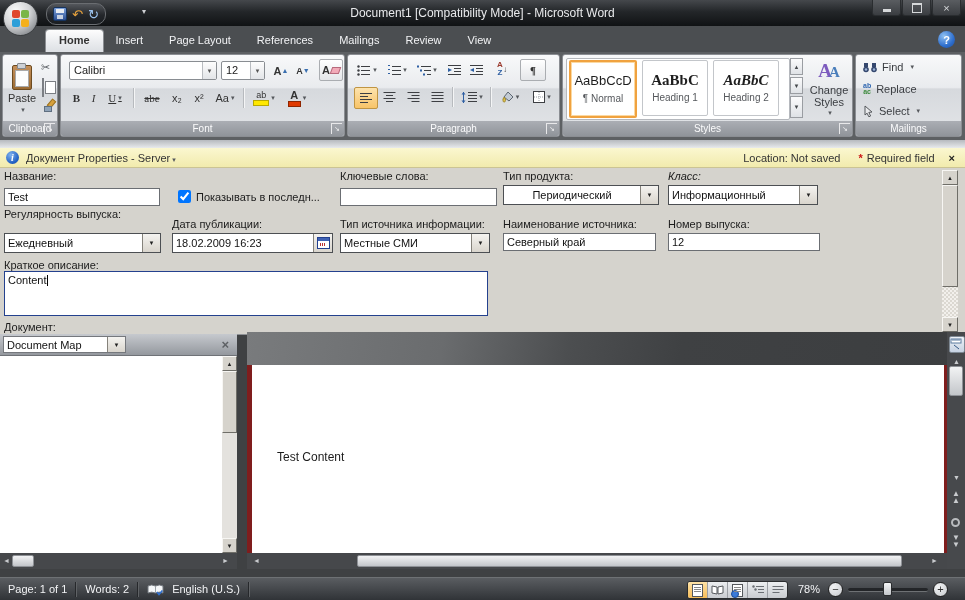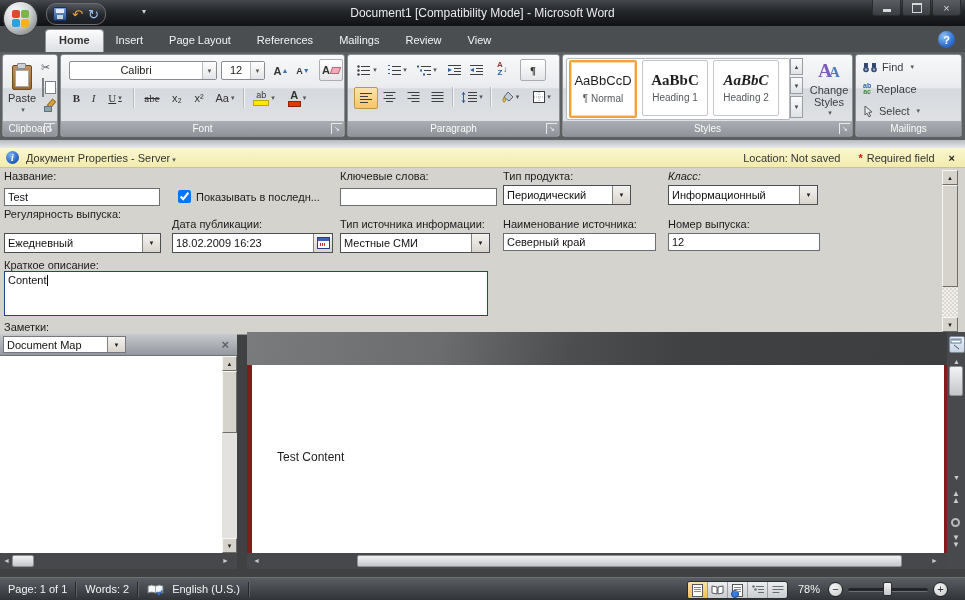--- a/index.html
+++ b/index.html
@@ -46,21 +46,21 @@
     background:linear-gradient(180deg,#f8f9fa,#e9ebee 40%,#d6d9dd 42%,#e3e5e8);}
   .grp-label{position:absolute;left:0;right:0;bottom:0;height:15px;line-height:15px;text-align:center;
     font-size:10px;color:#fbfbfc;background:linear-gradient(#abaeb4,#90949a);border-radius:0 0 2px 2px;}
   .launcher{position:absolute;right:2px;bottom:2px;width:10px;height:10px;border-top:1px solid #e8e8ea;
     border-left:1px solid #e8e8ea;font-size:7px;line-height:9px;color:#f4f4f5;text-align:center;}
   .launcher::after{content:"\2198";}
   .rbtn{position:absolute;font-size:11px;color:#333;display:flex;align-items:center;justify-content:center;}
   .dd::after{content:"\25BE";font-size:7px;color:#55585c;margin-left:2px;}
   .combo19{position:absolute;height:19px;background:#fff;border:1px solid #898d92;border-radius:2px;
     display:flex;box-sizing:border-box;}
-  .combo19 .t{flex:1;font-size:11px;padding:2px 4px;white-space:nowrap;overflow:hidden;color:#222;text-align:center;}
+  .combo19 .t{flex:1;font-size:11px;padding:2px 4px;white-space:nowrap;overflow:hidden;color:#222;}
   .combo19 .b{width:13px;border-left:1px solid #b9bcc0;display:flex;align-items:center;justify-content:center;
     font-size:6px;color:#555;background:linear-gradient(#fdfdfd,#e3e5e8);}
   .vsep{position:absolute;width:1px;background:#b7babe;border-right:1px solid #f4f5f6;}
   .clipboard-ic{width:18px;height:23px;background:linear-gradient(#c5905a,#9a6a33);border:1px solid #6d4b20;
     border-radius:2px;position:relative;}
   .clipboard-ic::before{content:"";position:absolute;left:2px;top:4px;right:2px;bottom:2px;background:#fdfdfd;border:1px solid #a9a9a9;}
   .clipboard-ic::after{content:"";position:absolute;left:4px;top:-3px;width:7px;height:4px;background:#cdd1d6;border:1px solid #85898e;border-radius:1px;}
   .copy-ic{width:9px;height:11px;background:#fff;border:1px solid #7b7e83;position:relative;}
   .copy-ic::after{content:"";position:absolute;left:2px;top:2px;width:9px;height:11px;background:#fff;border:1px solid #7b7e83;}
   .paint-ic{width:12px;height:12px;position:relative;}
@@ -408,21 +408,21 @@
   </div>
 
   <div id="prop-form">
     <span class="flabel" style="left:4px;top:2px;">Название:</span>
     <input class="finput" style="left: 4px; top: 20px; width: 156px;" value="Test">
     <input type="checkbox" class="abs" style="left: 178px; top: 22px; width: 13px; height: 13px; margin: 0px;" checked="true">
     <span class="flabel" style="left:196px;top:23px;">Показывать в последн...</span>
     <span class="flabel" style="left:340px;top:2px;">Ключевые слова:</span>
     <input class="finput" style="left: 340px; top: 20px; width: 157px;" value="">
     <span class="flabel" style="left:503px;top:2px;">Тип продукта:</span>
-    <div class="ccombo" style="left:503px;top:17px;width:128px;">
+    <div class="ccombo" style="left:503px;top:17px;width:156px;text-align:center;">
       <span class="t">Периодический</span>
       <span class="b">▼</span>
     </div>
     <span class="flabel" style="left:668px;top:2px;font-style:italic;">Класс:</span>
     <div class="ccombo" style="left:668px;top:17px;width:150px;">
       <span class="t">Информационный</span>
       <span class="b">▼</span>
     </div>
 
     <span class="flabel" style="left:4px;top:40px;">Регулярность выпуска:</span>
@@ -444,21 +444,21 @@
     </div>
     <span class="flabel" style="left:503px;top:50px;">Наименование источника:</span>
     <input class="finput" style="left: 503px; top: 65px; width: 153px;" value="Северный край">
     <span class="flabel" style="left:668px;top:50px;">Номер выпуска:</span>
     <input class="finput" style="left: 668px; top: 65px; width: 152px;" value="12">
 
     <span class="flabel" style="left:4px;top:91px;">Краткое описание:</span>
     <div id="desc-box" style="top:103px;">
       <span>Content</span><span class="caret"></span>
     </div>
-    <span class="flabel" style="left:4px;top:153px;">Заметки:</span>
+    <span class="flabel" style="left:4px;top:153px;">Документ:</span>
 
     <div class="csb-track" style="left:942px;top:2px;height:162px;"></div>
     <div class="csb-btn" style="left:942px;top:2px;">▲</div>
     <div class="csb-thumb" style="left:942px;top:17px;height:102px;"></div>
     <div class="csb-btn" style="left:942px;top:149px;">▼</div>
   </div>
 
   <div id="dm-header">
     <div class="ccombo" style="left:3px;top:2px;width:123px;height:17px;border-color:#75787d;">
       <span class="t" style="padding-top:2px;">Document Map</span>

